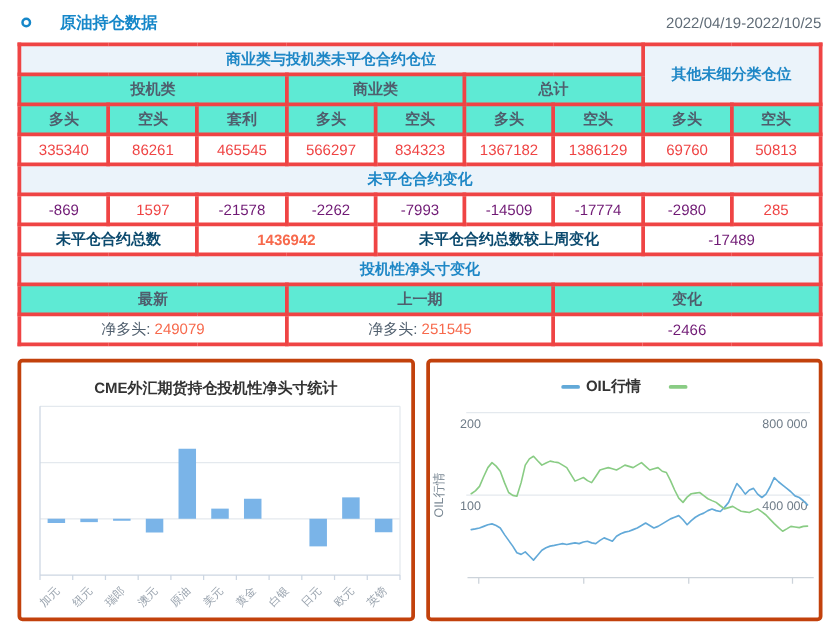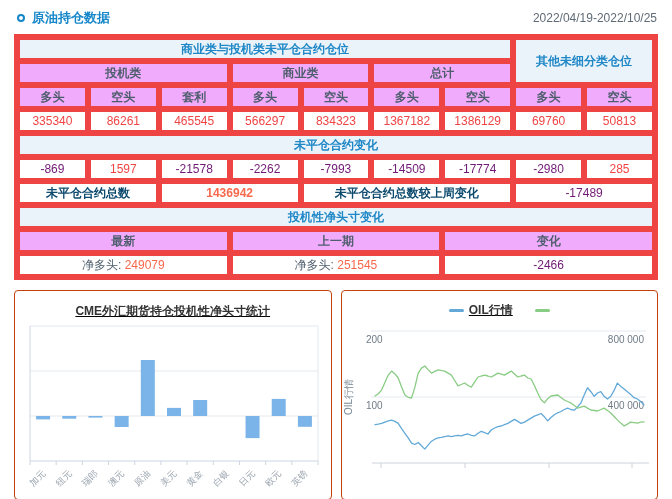--- a/index.html
+++ b/index.html
@@ -2,38 +2,38 @@
 <html><head>
 <meta charset="utf-8">
 <style>
   * { box-sizing: border-box; }
   html,body { margin:0; padding:0; }
   body {
     width:672px; height:499px; overflow:hidden; background:#ffffff;
     font-family:"Liberation Sans","DejaVu Sans",sans-serif;
   }
   .header { display:flex; justify-content:space-between; align-items:center; padding:9px 15px 7px 17px; }
-  .title-wrap { display:flex; align-items:center; gap:7px; }
+  .title-wrap { display:flex; align-items:center; gap:23px; }
   .ring { width:8px; height:8px; border:2.5px solid #1687c9; border-radius:50%; }
   .page-title { color:#1687c9; font-weight:bold; font-size:13px; }
   .date-range { color:#5f6b76; font-size:12px; }
 
   table.pos-table { border-collapse:collapse; margin:0 14px; width:644px; table-layout:fixed; }
-  .pos-table td, .pos-table th { border:6px solid #ef4444; text-align:center; font-size:12px; height:24px; padding:0; font-weight:normal;margin-top:40px; }
+  .pos-table td, .pos-table th { border:3px solid #ef4444; text-align:center; font-size:12px; height:24px; padding:0; font-weight:normal;margin-top:40px; }
   .pos-table th.section { color:#1e87c6; font-weight:bold; background:#ebf3fa; font-size:12px; }
-  .pos-table th.sub { color:#4f5e6d; background:#f0abfc; font-weight:bold; }
+  .pos-table th.sub { color:#4f5e6d; background:#5eead4; font-weight:bold; }
   .pos-table td.pos { color:#ef4444; }
   .pos-table td.neg { color:#701a75; }
   .pos-table td.bigval { color:#f7694c; font-weight:bold; }
   .pos-table td.lblcell { color:#0c4a6e; font-weight:bold; }
   .lbl-dark { color:#4f5e6d; }
   .val-orange { color:#f7694c; }
 
   .charts { display:flex; gap:9px; margin:10px 14px 0 14px; }
-  .panel { width:320px; height:210px; border:1px solid #c2410c; border-radius:4px; background:#fff; overflow:hidden;text-decoration:underline; }
+  .panel { width:320px; height:210px; border:3px solid #c2410c; border-radius:4px; background:#fff; overflow:hidden; }
   .panel-title { text-align:center; font-size:12px; font-weight:bold; color:#333; padding-top:12px; }
   .legend-row { display:flex; justify-content:center; align-items:center; gap:22px; padding-top:11px; font-size:12px; font-weight:bold; color:#333; }
   .legend-item { display:flex; align-items:center; gap:5px; cursor:pointer; }
   .dash { display:inline-block; width:15px; height:3px; border-radius:2px; background:#999; }
   .chart-box { margin-top:4px; }
   svg text { font-family:"Liberation Sans","DejaVu Sans",sans-serif; }
 </style>
 </head>
 <body>
 

